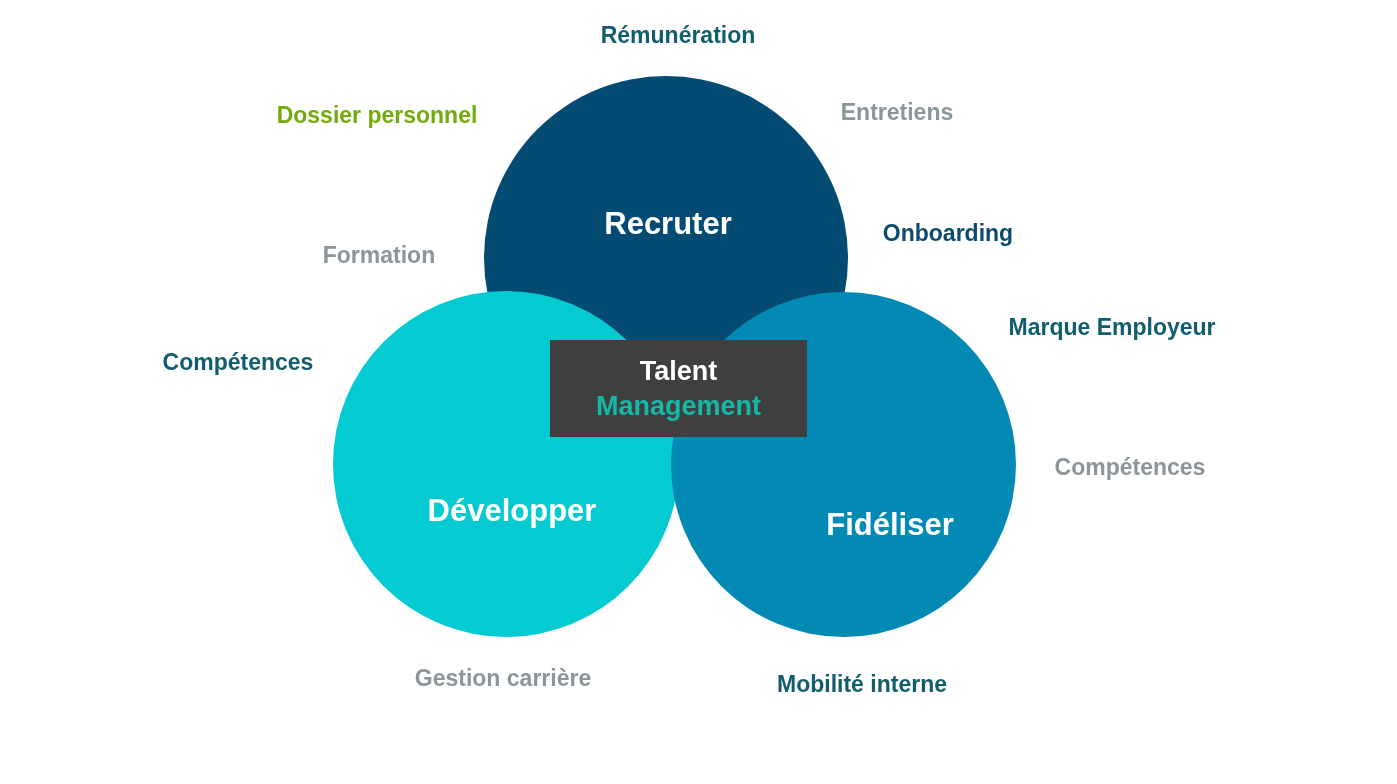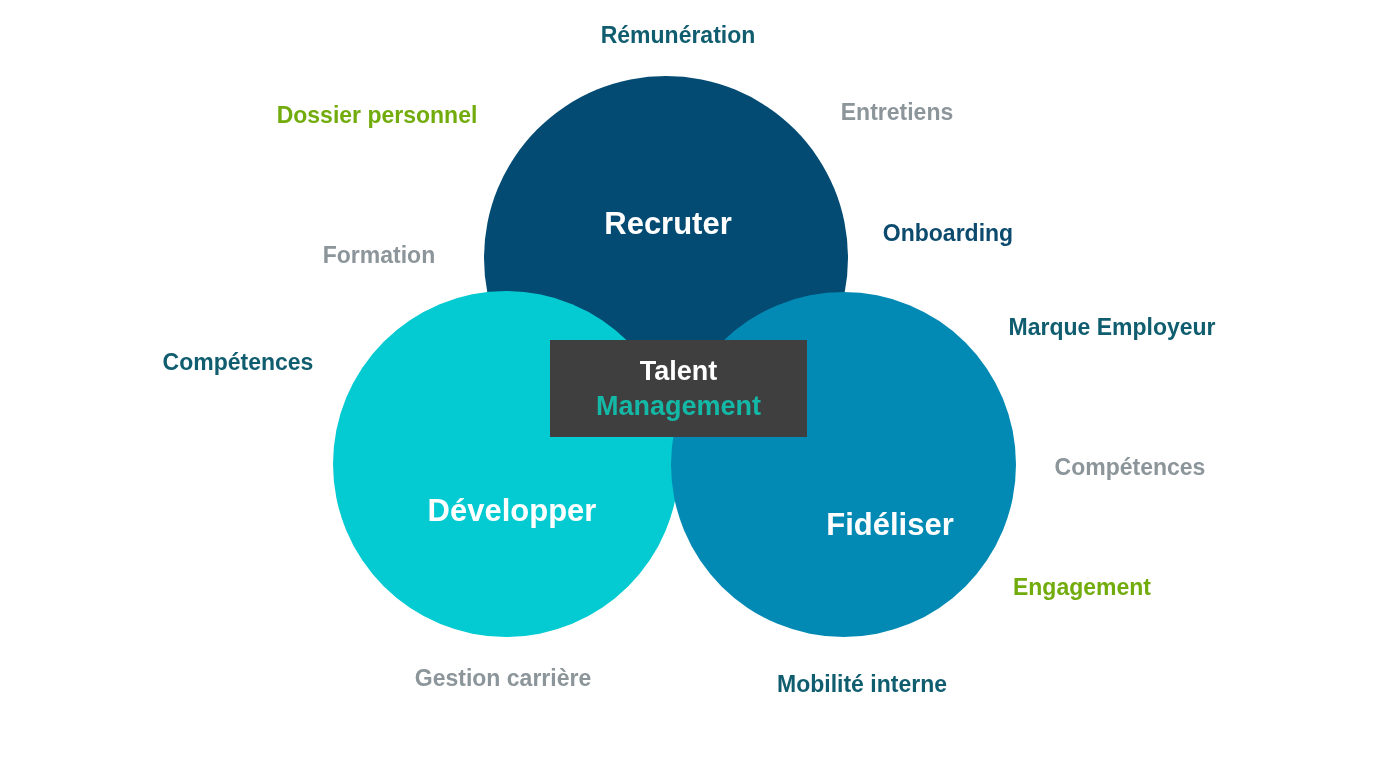--- a/index.html
+++ b/index.html
@@ -72,17 +72,16 @@
   </div>
 
   <div class="satellite" id="sat-remuneration" style="color: rgb(15, 93, 111);">Rémunération</div>
   <div class="satellite" id="sat-dossier-personnel" style="color: rgb(114, 172, 12);">Dossier personnel</div>
   <div class="satellite" id="sat-entretiens" style="color: rgb(139, 149, 154);">Entretiens</div>
   <div class="satellite" id="sat-formation" style="color: rgb(139, 149, 154);">Formation</div>
   <div class="satellite" id="sat-onboarding" style="color: #0c4a6e;">Onboarding</div>
   <div class="satellite" id="sat-competences" style="color: rgb(15, 93, 111);">Compétences</div>
   <div class="satellite" id="sat-marque-employeur" style="color: rgb(15, 93, 111);">Marque Employeur</div>
   <div class="satellite" id="sat-attractivite" style="color: rgb(139, 149, 154);">Compétences</div>
-  <div class="satellite" id="sat-engagement" style="color: rgb(114, 172, 12);">Engagement</div>
   <div class="satellite" id="sat-gestion-carriere" style="color: rgb(139, 149, 154);">Gestion carrière</div>
   <div class="satellite" id="sat-mobilite-interne" style="color: rgb(15, 93, 111);">Mobilité interne</div>
 
 </div>
 
 </body></html>

